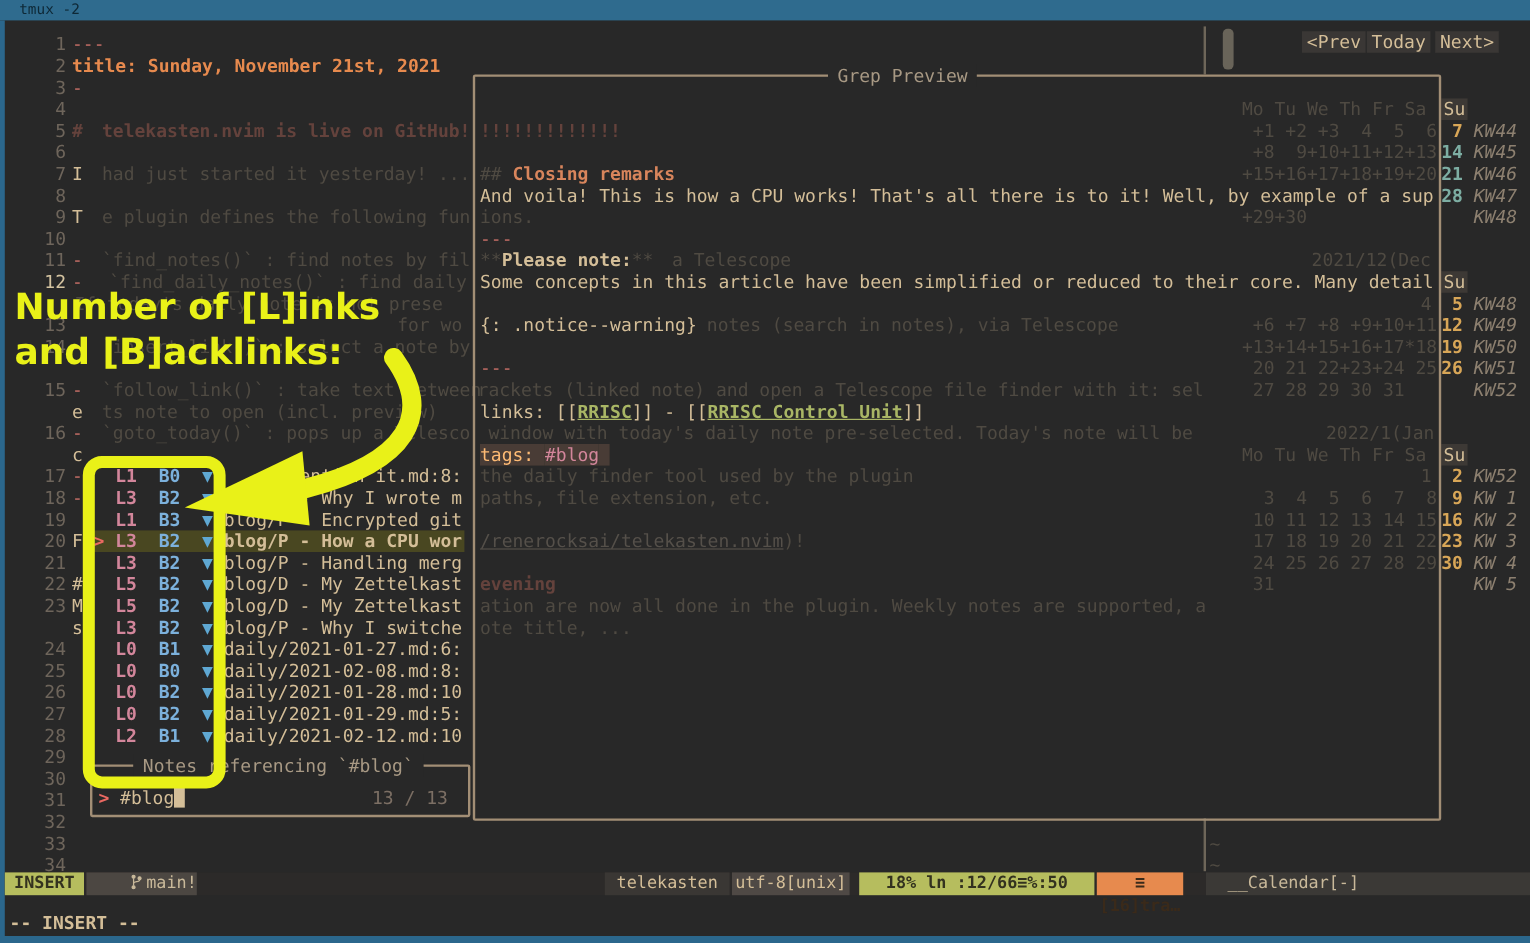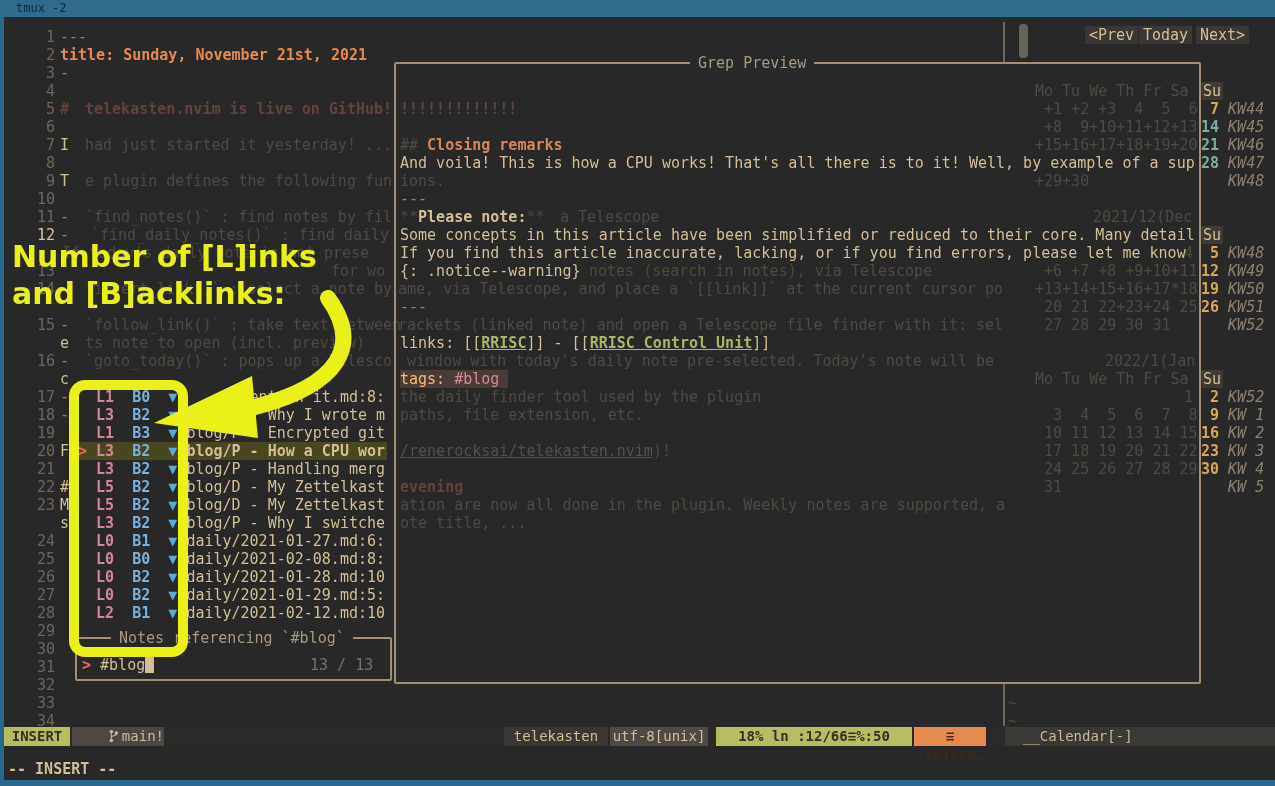--- a/index.html
+++ b/index.html
@@ -103,25 +103,23 @@
       <div class="tl" style="left: 60px; top: 496px;"><span class="c-cream">M</span></div>
       <div class="tl" style="left: 60px; top: 514px;"><span class="c-cream">s</span></div>
       <div class="tl" style="left: 400px; top: 100px;"><span class="c-dimr">!!!!!!!!!!!!!</span></div>
       <div class="tl" style="left: 400px; top: 136px;"><span class="c-dim">## </span><span class="c-orangeb">Closing remarks</span></div>
       <div class="tl" style="left: 400px; top: 154px;"><span class="c-cream">And voila! This is how a CPU works! That's all there is to it! Well, by example of a sup</span></div>
       <div class="tl" style="left: 400px; top: 172px;"><span class="c-dim">ions.</span></div>
       <div class="tl" style="left: 400px; top: 190px;"><span class="c-pinkr">---</span></div>
       <div class="tl" style="left: 400px; top: 208px;"><span class="c-dim">**</span><span class="c-creamb">Please note:</span><span class="c-dim">**</span></div>
       <div class="tl" style="left: 560px; top: 208px;"><span class="c-dim">a Telescope</span></div>
       <div class="tl" style="left: 400px; top: 226px;"><span class="c-cream">Some concepts in this article have been simplified or reduced to their core. Many detail</span></div>
-      <div class="tl" style="left: 400px; top: 244px;"><span class="c-cream">If you find this article inaccurate, lacking, or if you find errors, please let me know</span></div>
       <div class="tl" style="left: 1184px; top: 244px;"><span class="c-dim">4</span></div>
       <div class="tl" style="left: 400px; top: 262px;"><span class="c-cream">{: .notice--warning}</span></div>
       <div class="tl" style="left: 589px; top: 262px;"><span class="c-dim">notes (search in notes), via Telescope</span></div>
-      <div class="tl" style="left: 398px; top: 280px;"><span class="c-dim">ame, via Telescope, and place a `[[link]]` at the current cursor po</span></div>
       <div class="tl" style="left: 400px; top: 298px;"><span class="c-pinkr">---</span></div>
       <div class="tl" style="left: 398px; top: 316px;"><span class="c-dim">rackets (linked note) and open a Telescope file finder with it: sel</span></div>
       <div class="tl" style="left: 400px; top: 334px;"><span class="c-cream">links: [[</span><span class="c-green">RRISC</span><span class="c-cream">]] - [[</span><span class="c-green">RRISC Control Unit</span><span class="c-cream">]]</span></div>
       <div class="tl" style="left: 398px; top: 352px;"><span class="c-dim"> window with today's daily note pre-selected. Today's note will be</span></div>
       <div class="tl" style="left: 400px; top: 370px;"><span class="c-tag">tags: </span><span class="c-tagp">#blog</span><span class="c-tag"> </span></div>
       <div class="tl" style="left: 400px; top: 388px;"><span class="c-dim">the daily finder tool used by the plugin</span></div>
       <div class="tl" style="left: 400px; top: 406px;"><span class="c-dim">paths, file extension, etc.</span></div>
       <div class="tl" style="left: 400px; top: 442px;"><span class="c-dimu">/renerocksai/telekasten.nvim</span><span class="c-dim">)!</span></div>
       <div class="tl" style="left: 400px; top: 478px;"><span class="c-dimr">evening</span></div>
       <div class="tl" style="left: 400px; top: 496px;"><span class="c-dim">ation are now all done in the plugin. Weekly notes are supported, a</span></div>

